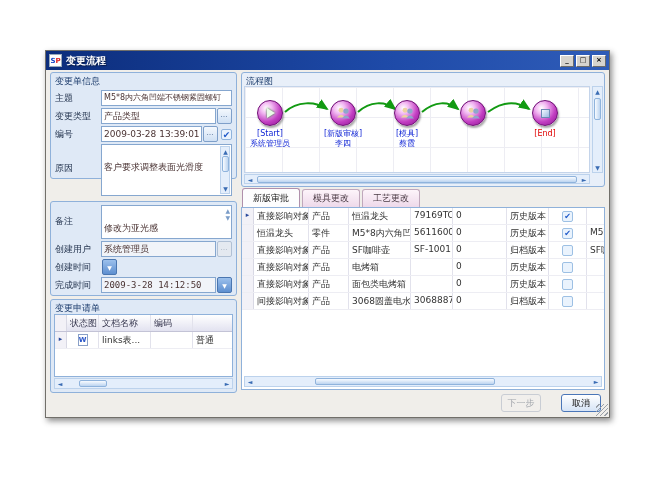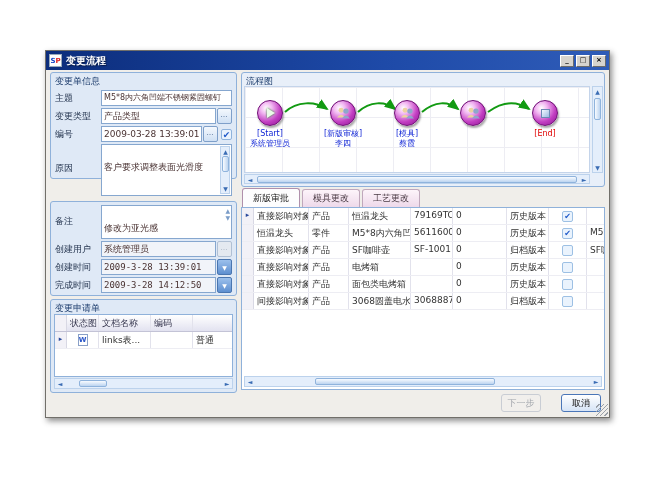--- a/index.html
+++ b/index.html
@@ -165,21 +165,20 @@
         <span style="position:absolute; right:1px; top:1px; color:#7a9cc8; font-size:6px; line-height:7px;">▲<br>▼</span>
       </span>
     </div>
     <div class="frow">
       <span class="flabel">创建用户</span>
       <span class="inp" style="background:#f1f4f9">系统管理员</span>
       <span class="btn3 dis">…</span>
     </div>
     <div class="frow">
       <span class="flabel">创建时间</span>
-      <span class="inp" style="background:#f1f4f9; font-family:'DejaVu Sans Mono',monospace;">2009-3-28 13:39:01</span>
       <span class="ddbtn">▼</span>
     </div>
     <div class="frow">
       <span class="flabel">完成时间</span>
       <span class="inp" style="background:#f1f4f9; font-family:'DejaVu Sans Mono',monospace;">2009-3-28 14:12:50</span>
       <span class="ddbtn">▼</span>
     </div>
   </div>
 
   <div class="panel" style="left:4px; top:248px; width:187px; height:94px;">

